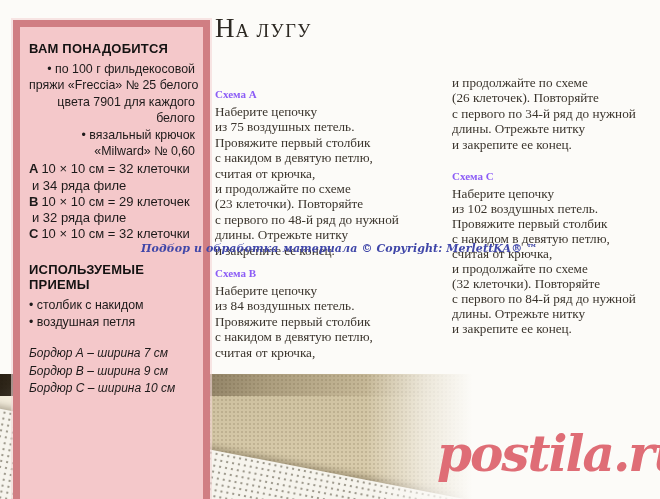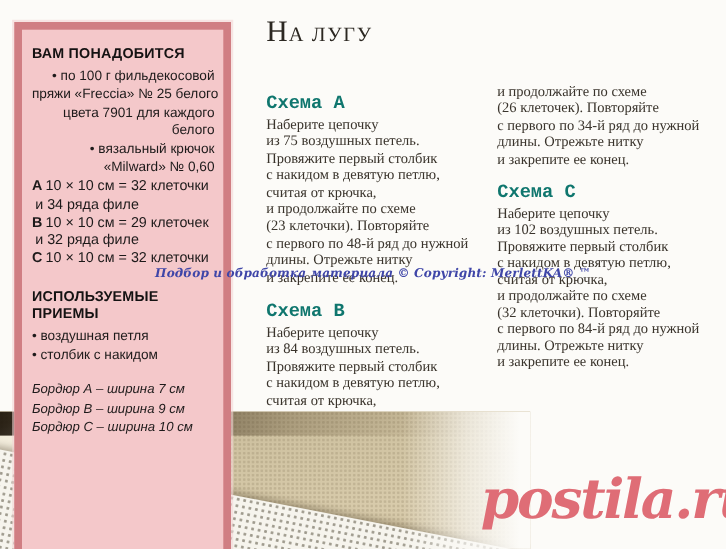--- a/index.html
+++ b/index.html
@@ -60,39 +60,39 @@
   .sb-lines{margin-top:5px;font-size:12.4px;line-height:16.4px;text-align:right;}
   .sb-lines div{white-space:nowrap;}
   .sample-lines{margin-top:2px;font-size:13px;line-height:16.2px;}
   .sample-lines div{white-space:nowrap;}
   .sample-lines .b{font-weight:bold;margin-right:3px;}
   .tech-lines{margin-top:5px;font-size:12.4px;line-height:17px;}
   .border-lines{margin-top:14px;font-size:12px;line-height:17.3px;font-style:italic;}
   .border-lines div{white-space:nowrap;}
 
   
-  .col1{position:absolute;left:242px;top:0;width:216px;z-index:4;}
+  .col1{position:absolute;left:215px;top:0;width:216px;z-index:4;}
   .col2{position:absolute;left:452px;top:0;width:212px;z-index:4;}
   .maintext{font-family:"Liberation Serif","DejaVu Serif",serif;color:#3a342c;}
 
   h1.title{
     margin:12px 0 0;font-family:"Liberation Serif","DejaVu Serif",serif;
     font-weight:normal;color:#2c2822;line-height:28px;letter-spacing:1px;
   }
   h1.title .t0{font-size:27px;}
   h1.title .t1{font-size:18.5px;letter-spacing:1.5px;}
 
   .scheme h3{
-    margin:0;font-family:Liberation Mono, monospace;
-    font-size:17px;line-height:16px;font-weight:bold;color:#0f766e;
+    margin:0;font-family:Liberation Serif, serif;
+    font-size:11px;line-height:16px;font-weight:bold;color:#8b5cf6;
   }
   .scheme .lines{margin-top:2px;}
   .lines div{font-size:13.2px;line-height:15.4px;white-space:nowrap;}
   .s-a{margin-top:41px;}
-  .s-b{margin-top:17px;}
+  .s-b{margin-top:7px;}
   .cont-b{margin-top:75px;}
   .s-c{margin-top:16px;}
   .s-c .lines div{line-height:15px;}
 
   
   .copyright{
     position:absolute;left:141px;top:242px;z-index:6;
     font-family:"DejaVu Serif","Liberation Serif",serif;
     font-style:italic;font-weight:bold;font-size:11px;
     color:#3f46a8;white-space:nowrap;letter-spacing:.1px;
@@ -127,22 +127,22 @@
     <div class="sample-lines">
       <div><span class="b">А</span><span>10 × 10 см = 32 клеточки</span></div>
       <div><span class="b"></span><span>и 34 ряда филе</span></div>
       <div><span class="b">В</span><span>10 × 10 см = 29 клеточек</span></div>
       <div><span class="b"></span><span>и 32 ряда филе</span></div>
       <div><span class="b">С</span><span>10 × 10 см = 32 клеточки</span></div>
     </div>
 
     <h2 class="h-tech">ИСПОЛЬЗУЕМЫЕ ПРИЕМЫ</h2>
     <div class="tech-lines">
+      <div>• столбик с накидом</div>
       <div>• воздушная петля</div>
-      <div>• столбик с накидом</div>
     </div>
 
     <div class="border-lines">
       <div>Бордюр А – ширина 7 см</div>
       <div>Бордюр В – ширина 9 см</div>
       <div>Бордюр С – ширина 10 см</div>
     </div>
   </aside>
 
   <main class="col1 maintext">

